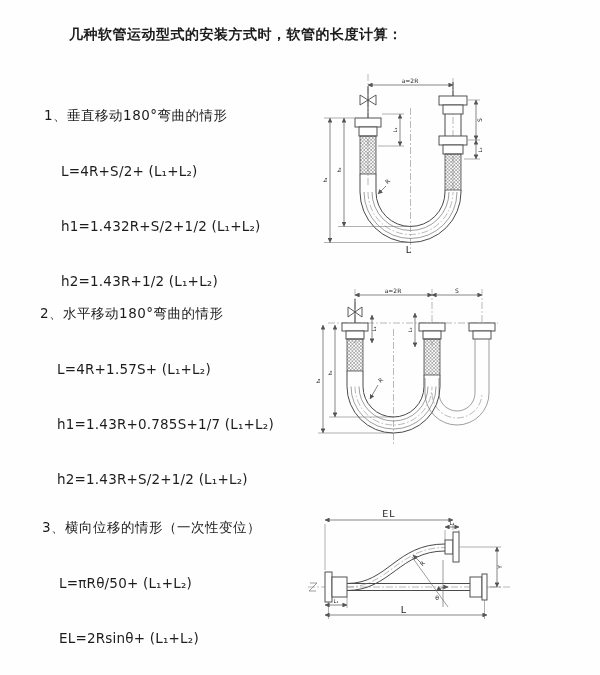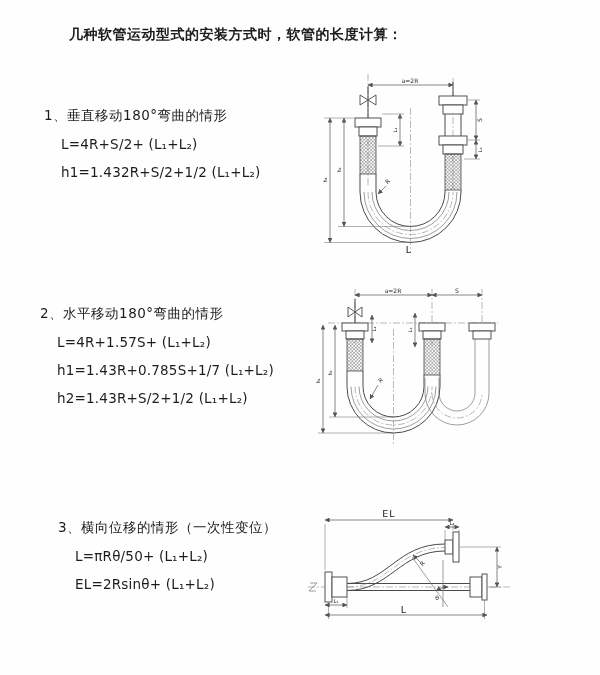--- a/index.html
+++ b/index.html
@@ -8,24 +8,24 @@
     font-family:"DejaVu Sans","Liberation Sans",sans-serif;
     color:#1c1c1c;overflow:hidden;
   }
   .page{position:relative;width:600px;height:675px;background:#fefefe;}
   .doc-title{
     position:absolute;left:33px;top:26px;
     font-size:14px;font-weight:bold;letter-spacing:.5px;white-space:nowrap;margin-left:36px;
   }
   .section{position:absolute;white-space:nowrap;}
   .section .heading{font-size:13.5px;font-weight:400;letter-spacing:.5px;height:29px;}
-  .section .formula{font-size:13.5px;font-weight:500;margin-left:17px;height:28px;letter-spacing:.2px;}
+  .section .formula{font-size:13.5px;font-weight:500;margin-left:17px;height:28px;letter-spacing:.2px;margin-top:27px;}
   #section-1{left:44px;top:107px;}
   #section-2{left:40px;top:305px;}
-  #section-3{left:58px;top:519px;}
+  #section-3{left:42px;top:519px;}
   .diagram{position:absolute;}
   #diagram-1{left:298px;top:70px;}
   #diagram-2{left:298px;top:283px;}
   #diagram-3{left:300px;top:500px;}
   
   svg{overflow:visible;}
   .ln{stroke:#4a4a4a;stroke-width:1;fill:none;}
   .thin{stroke:#6a6a6a;stroke-width:.65;fill:none;}
   .cl{stroke:#8a8a8a;stroke-width:.6;fill:none;stroke-dasharray:7 2.2 1.6 2.2;}
   .dim{stroke:#555;stroke-width:.7;fill:none;}
@@ -42,20 +42,21 @@
 <body>
 
 <div class="page">
 
   <div class="doc-title">几种软管运动型式的安装方式时，软管的长度计算：</div>
 
   <div class="section" id="section-1">
     <div class="heading">1、垂直移动180°弯曲的情形</div>
     <div class="formula">L=4R+S/2+ (L₁+L₂)</div>
     <div class="formula">h1=1.432R+S/2+1/2 (L₁+L₂)</div>
+    <div class="formula">h2=1.43R+1/2 (L₁+L₂)</div>
   </div>
 
   <div class="section" id="section-2">
     <div class="heading">2、水平移动180°弯曲的情形</div>
     <div class="formula">L=4R+1.57S+ (L₁+L₂)</div>
     <div class="formula">h1=1.43R+0.785S+1/7 (L₁+L₂)</div>
     <div class="formula">h2=1.43R+S/2+1/2 (L₁+L₂)</div>
   </div>
 
   <div class="section" id="section-3">

